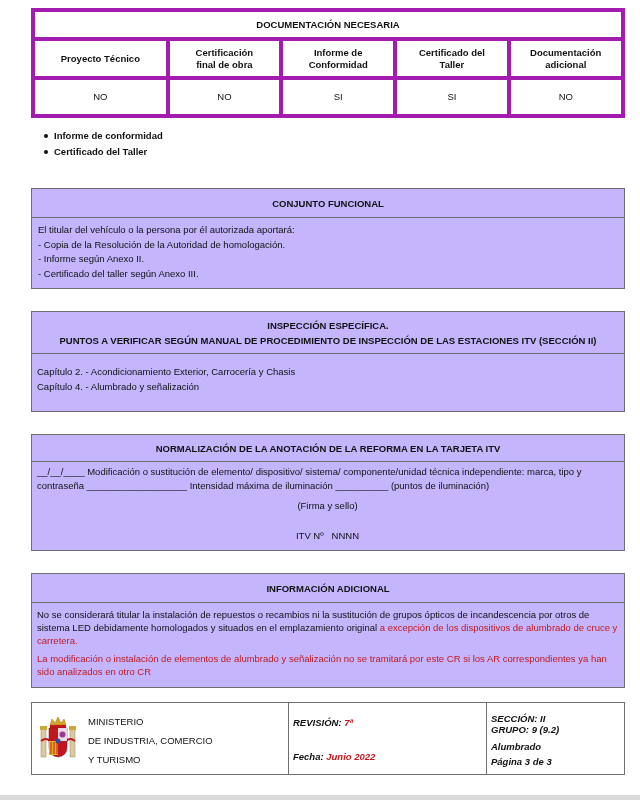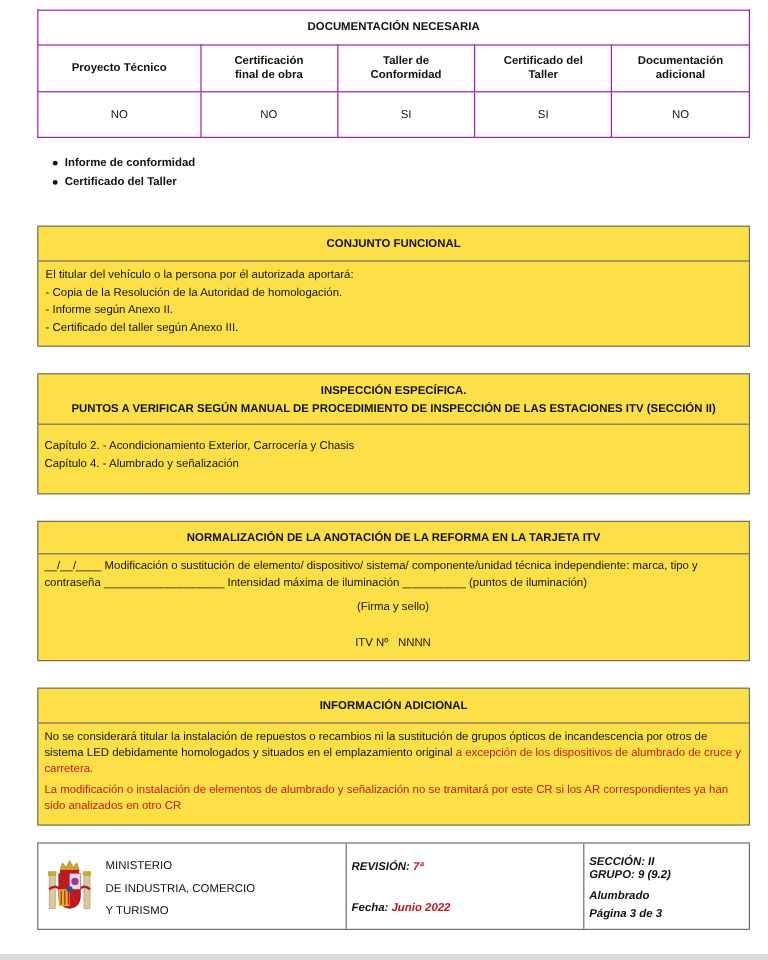--- a/index.html
+++ b/index.html
@@ -1,26 +1,26 @@
 <!DOCTYPE html>
 <html><head>
 <meta charset="utf-8">
 <style>
   * { box-sizing: border-box; margin: 0; padding: 0; }
   html, body { width: 640px; height: 800px; background: #ffffff; overflow: hidden; }
   body { font-family: "Liberation Sans", sans-serif; color: #111; position: relative; font-size: 9.5px; }
   .abs { position: absolute; }
-  .box { position: absolute; left: 31px; width: 594px; border: 1px solid #6f6f6f; background: #fde047; }
+  .box { position: absolute; left: 31px; width: 594px; border: 1px solid #6f6f6f; background: #c4b5fd; }
   .box-head { border-bottom: 1px solid #6f6f6f; display: flex; align-items: center; justify-content: center; flex-direction: column; font-weight: bold; font-size: 9.5px; text-align: center; line-height: 15px; }
   .box-body { padding: 4px 6px; line-height: 14.5px; font-size: 9.5px; }
   .red { color: #c0181e; }
 
   
   table.doc { position: absolute; left: 31px; top: 8px; width: 594px; border-collapse: collapse; }
-  table.doc td { border: 1px solid #a21caf; text-align: center; vertical-align: middle; font-size: 9.5px; line-height: 12px; }
+  table.doc td { border: 4px solid #a21caf; text-align: center; vertical-align: middle; font-size: 9.5px; line-height: 12px; }
   table.doc tr.r0 td { height: 29px; font-weight: bold; }
   table.doc tr.r1 td { height: 39px; font-weight: bold; }
   table.doc tr.r2 td { height: 38px; }
 
   ul.bullets { position: absolute; left: 44px; top: 128px; list-style: none; font-weight: bold; font-size: 9.5px; }
   ul.bullets li { height: 16px; line-height: 14px; display: flex; align-items: center; }
   ul.bullets li .dot { width: 4px; height: 4px; border-radius: 50%; background: #111; margin-right: 6px; display: inline-block; }
 
   .footer { position: absolute; left: 31px; top: 702px; width: 594px; height: 73px; border: 1px solid #6f6f6f; display: flex; }
   .fcol { height: 100%; position: relative; }
@@ -31,21 +31,21 @@
 <body>
 
 <table class="doc">
   <tbody>
       <tr class="r0">
     <td colspan="5">DOCUMENTACIÓN NECESARIA</td>
   </tr>
   <tr class="r1">
     <td style="width:136px"><span>Proyecto Técnico</span></td>
     <td style="width:114px"><span>Certificación</span><br><span>final de obra</span></td>
-    <td style="width:115px"><span>Taller de</span><br><span>Conformidad</span></td>
+    <td style="width:115px"><span>Informe de</span><br><span>Conformidad</span></td>
     <td style="width:114px"><span>Certificado del</span><br><span>Taller</span></td>
     <td style="width:115px"><span>Documentación</span><br><span>adicional</span></td>
   </tr>
   <tr class="r2">
     <td>NO</td>
     <td>NO</td>
     <td>SI</td>
     <td>SI</td>
     <td>NO</td>
   </tr>

